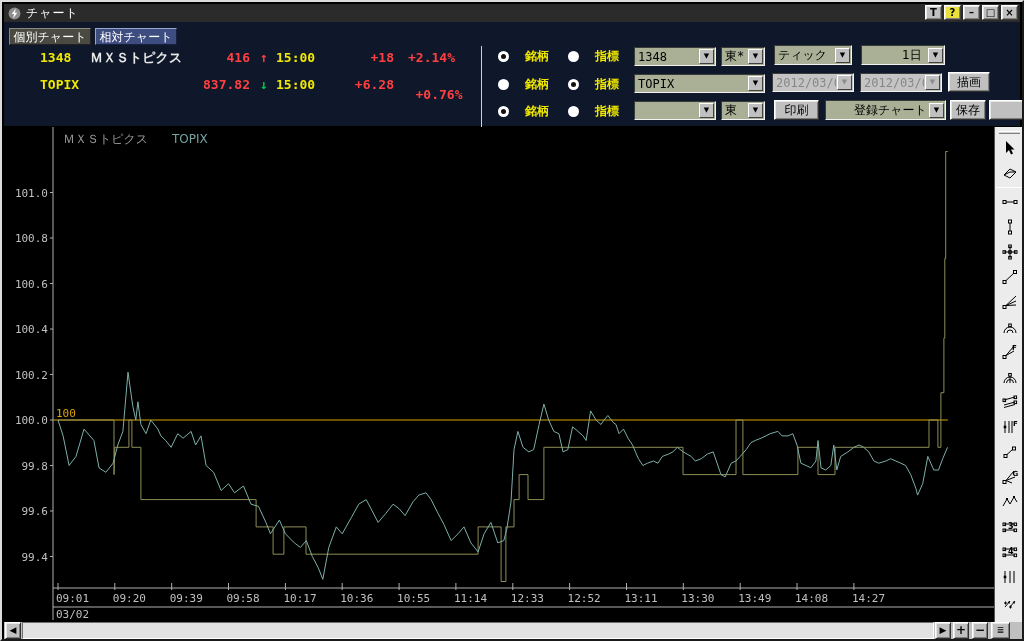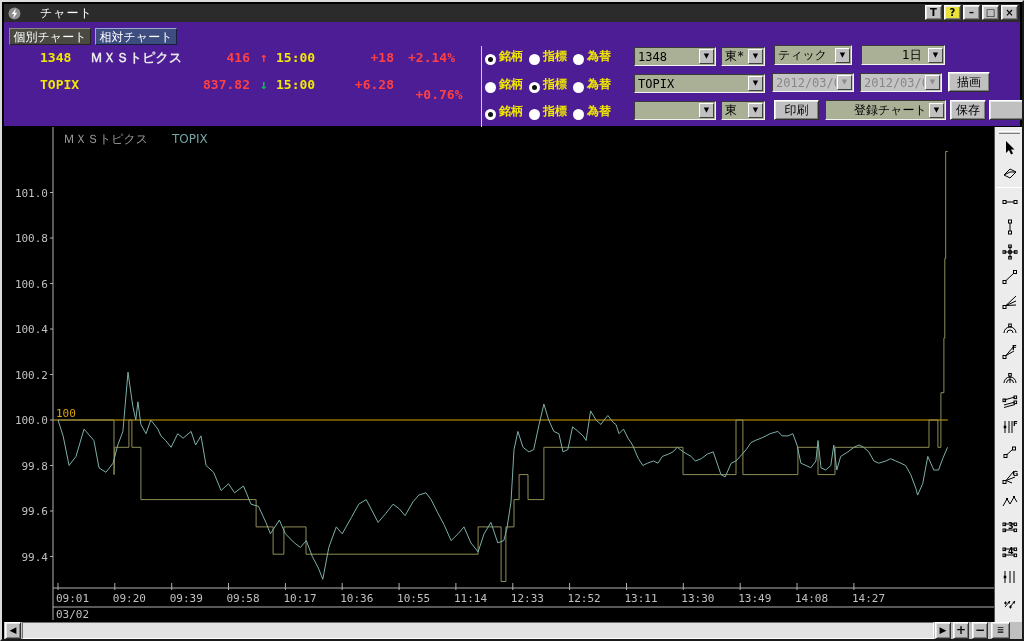--- a/index.html
+++ b/index.html
@@ -4,37 +4,37 @@
 <style>
 * { margin:0; padding:0; box-sizing:border-box; }
 html,body { background:#000; }
 body { font-family:"DejaVu Sans", sans-serif; }
 .window { position:relative; width:1024px; height:641px; background:#000;
   border:2px solid; border-color:#dcdcdc #1a1a1a #1a1a1a #dcdcdc; outline:1px solid #555; overflow:hidden; }
 
 .titlebar { position:absolute; left:2px; top:2px; width:1016px; height:18px; background:#2b2b2b;
   display:flex; align-items:center; color:#fff; font-size:12px; }
 .titlebar .app-icon { width:13px; height:13px; margin:0 5px 0 4px; }
-.title-text { letter-spacing:1px;margin-left:14px; }
+.title-text { letter-spacing:1px; }
 .tb-btns { position:absolute; right:2px; top:1px; display:flex; gap:2px; }
 .tb-btn { width:17px; height:15px; background:#c0c0c0; border:1px solid; border-color:#fff #404040 #404040 #fff;
   box-shadow:inset 1px 1px 0 #e8e8e8, inset -1px -1px 0 #808080;
   font-size:10px; font-weight:bold; color:#000; text-align:center; line-height:13px; cursor:default; }
 .tb-btn.help { background:#e8e23a; }
 
-.header { position:absolute; left:2px; top:20px; width:1016px; height:104px; background:#4c1d95; }
+.header { position:absolute; left:2px; top:20px; width:1016px; height:104px; background:#0f172a; }
 .tab { position:absolute; top:6px; height:17px; width:82px; font-size:12px; color:#fff;
   text-align:center; line-height:16px; border:1px solid; cursor:default; }
 .tab.plain { background:#4a4a42; border-color:#8a8a80 #222 #222 #8a8a80; }
 .tab.active { background:#3d4d80; border-color:#9aa6d0 #15203f #15203f #9aa6d0; }
 .q { position:absolute; font-size:13px; font-weight:bold; font-family:"DejaVu Sans Mono","DejaVu Sans",monospace; }
 .yellow { color:#f0e800; } .red { color:#ff4040; } .green { color:#00c94e; } .white { color:#e8e8e8; }
 .vsep { position:absolute; left:477px; top:24px; width:1px; height:96px; background:#cfcfcf; }
 .radio-row { position:absolute; height:14px; display:flex; align-items:center; gap:6px; }
-.radio-pair { display:flex; align-items:flex-end; gap:3px; cursor:default; }
+.radio-pair { display:flex; align-items:center; gap:16px; cursor:default;margin-left:13px; }
 .radio { width:11px; height:11px; border-radius:50%; background:#fff; position:relative; }
 .radio.on::after { content:""; position:absolute; left:3px; top:3px; width:5px; height:5px; border-radius:50%; background:#111; }
 .radio-label { color:#f0e800; font-size:12px; font-weight:bold; }
 .combo { position:absolute; height:19px; background:#a9b096; border:1px solid; border-color:#3a3a3a #f2f2f2 #f2f2f2 #3a3a3a;
   font-size:12px; color:#000; display:flex; align-items:center; }
 .combo .val { flex:1; padding:0 3px; font-family:"DejaVu Sans Mono","DejaVu Sans",monospace; overflow:hidden; white-space:nowrap; }
 .combo .drop { width:15px; height:15px; margin:1px; background:#c0c0c0; border:1px solid; border-color:#fff #404040 #404040 #fff;
   font-size:7px; text-align:center; line-height:13px; color:#000; }
 .combo.disabled { background:#c4c4c4; } .combo.disabled .val { color:#878787; } .combo.disabled .drop { color:#8d8d8d; }
 .pushbtn { position:absolute; height:20px; background:#c0c0c0; border:1px solid; border-color:#fff #303030 #303030 #fff;

